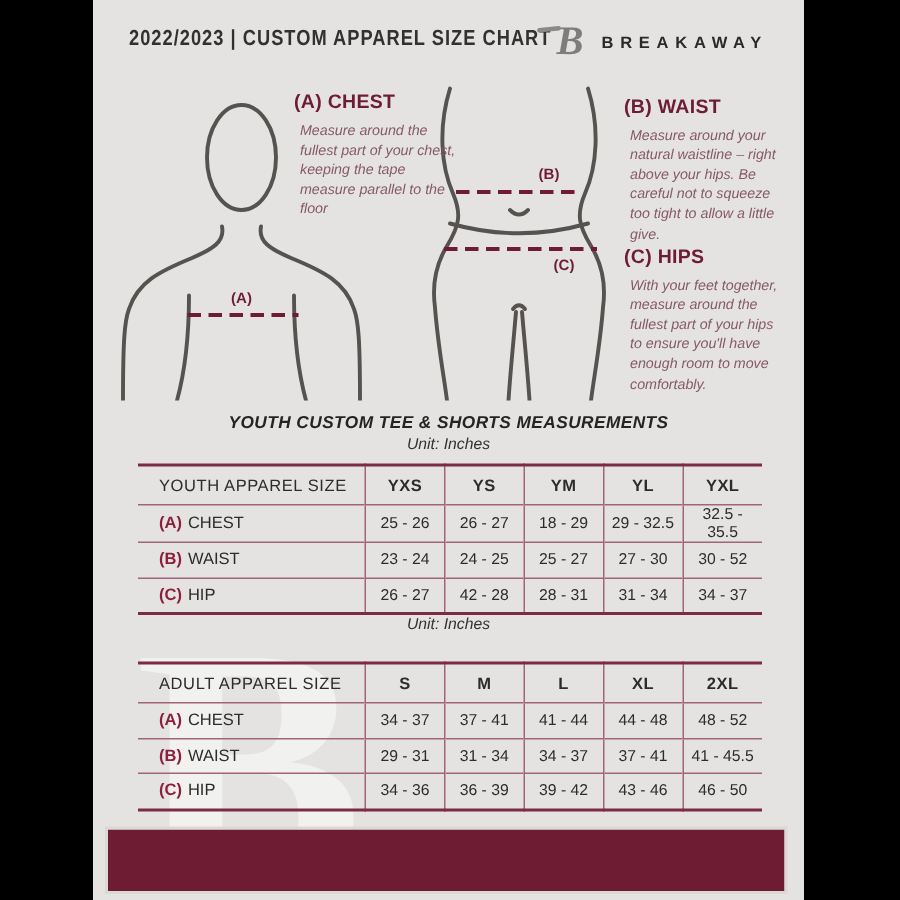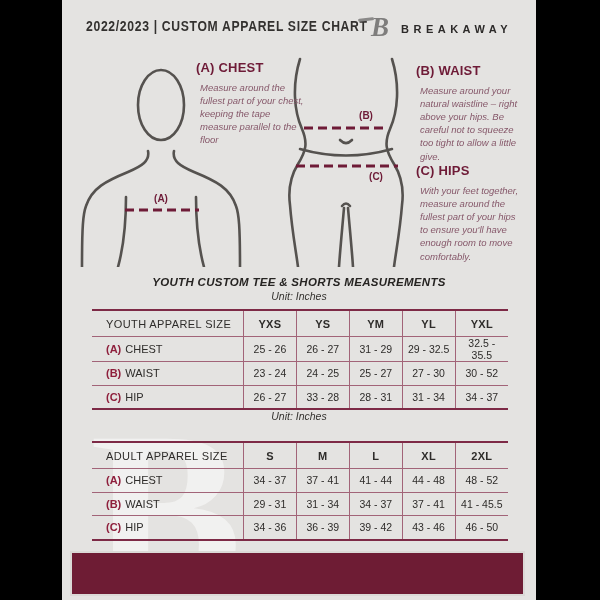--- a/index.html
+++ b/index.html
@@ -155,36 +155,36 @@
       <td>YXS</td>
       <td>YS</td>
       <td>YM</td>
       <td>YL</td>
       <td>YXL</td>
     </tr>
     <tr>
       <td class="lab"><span class="pfx">(A)</span><span>CHEST</span></td>
       <td>25 - 26</td>
       <td>26 - 27</td>
-      <td>31 - 29</td>
+      <td>18 - 29</td>
       <td>29 - 32.5</td>
       <td>32.5 - 35.5</td>
     </tr>
     <tr>
       <td class="lab"><span class="pfx">(B)</span><span>WAIST</span></td>
       <td>23 - 24</td>
       <td>24 - 25</td>
       <td>25 - 27</td>
       <td>27 - 30</td>
       <td>30 - 52</td>
     </tr>
     <tr>
       <td class="lab"><span class="pfx">(C)</span><span>HIP</span></td>
       <td>26 - 27</td>
-      <td>33 - 28</td>
+      <td>42 - 28</td>
       <td>28 - 31</td>
       <td>31 - 34</td>
       <td>34 - 37</td>
     </tr>
   </tbody>
     </table>
 
   <div class="sec sec-adult">
     <div class="u">Unit: Inches</div>
   </div>

